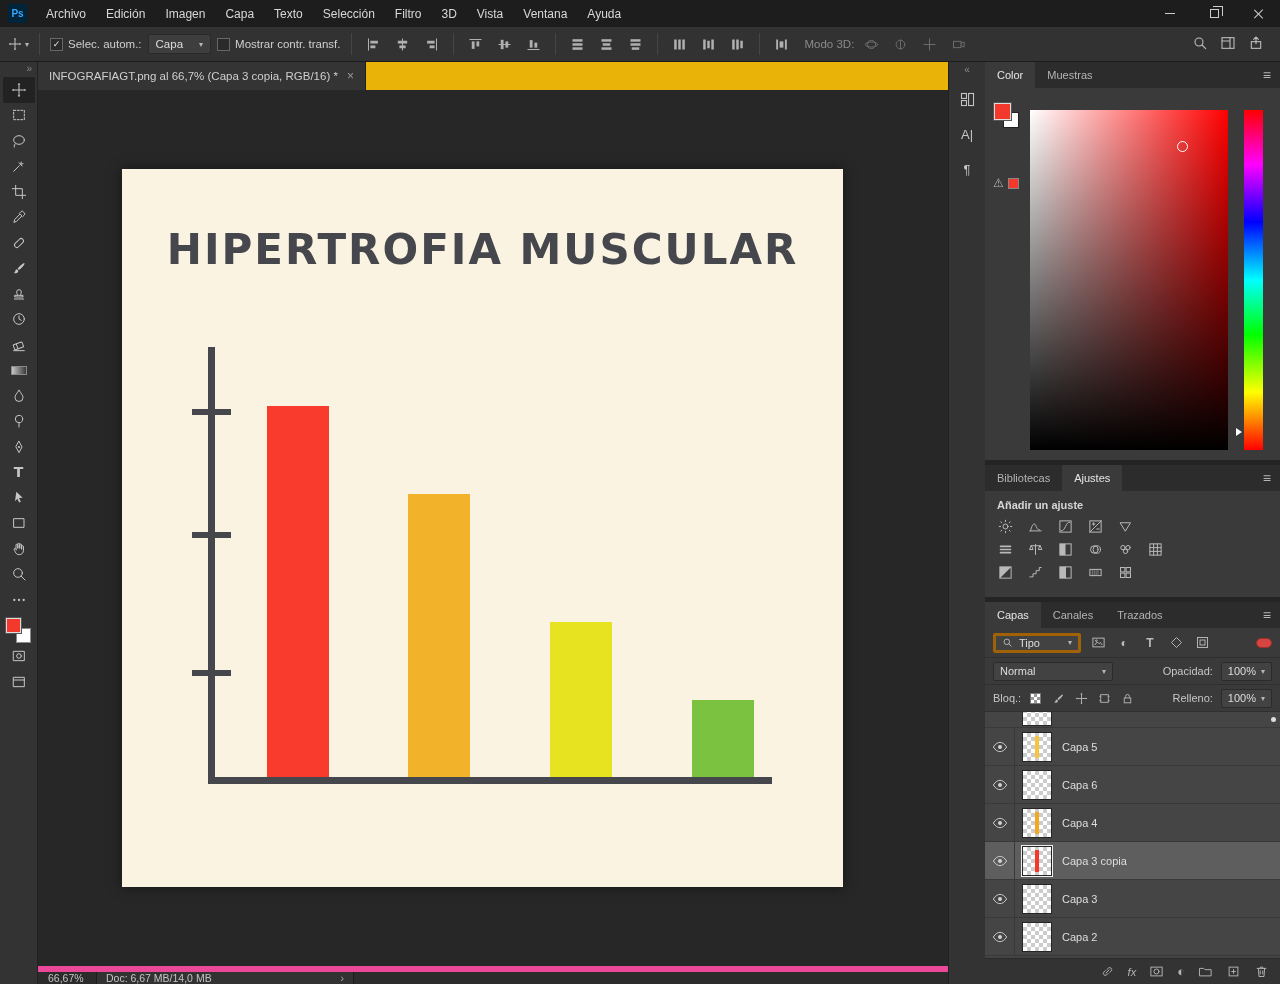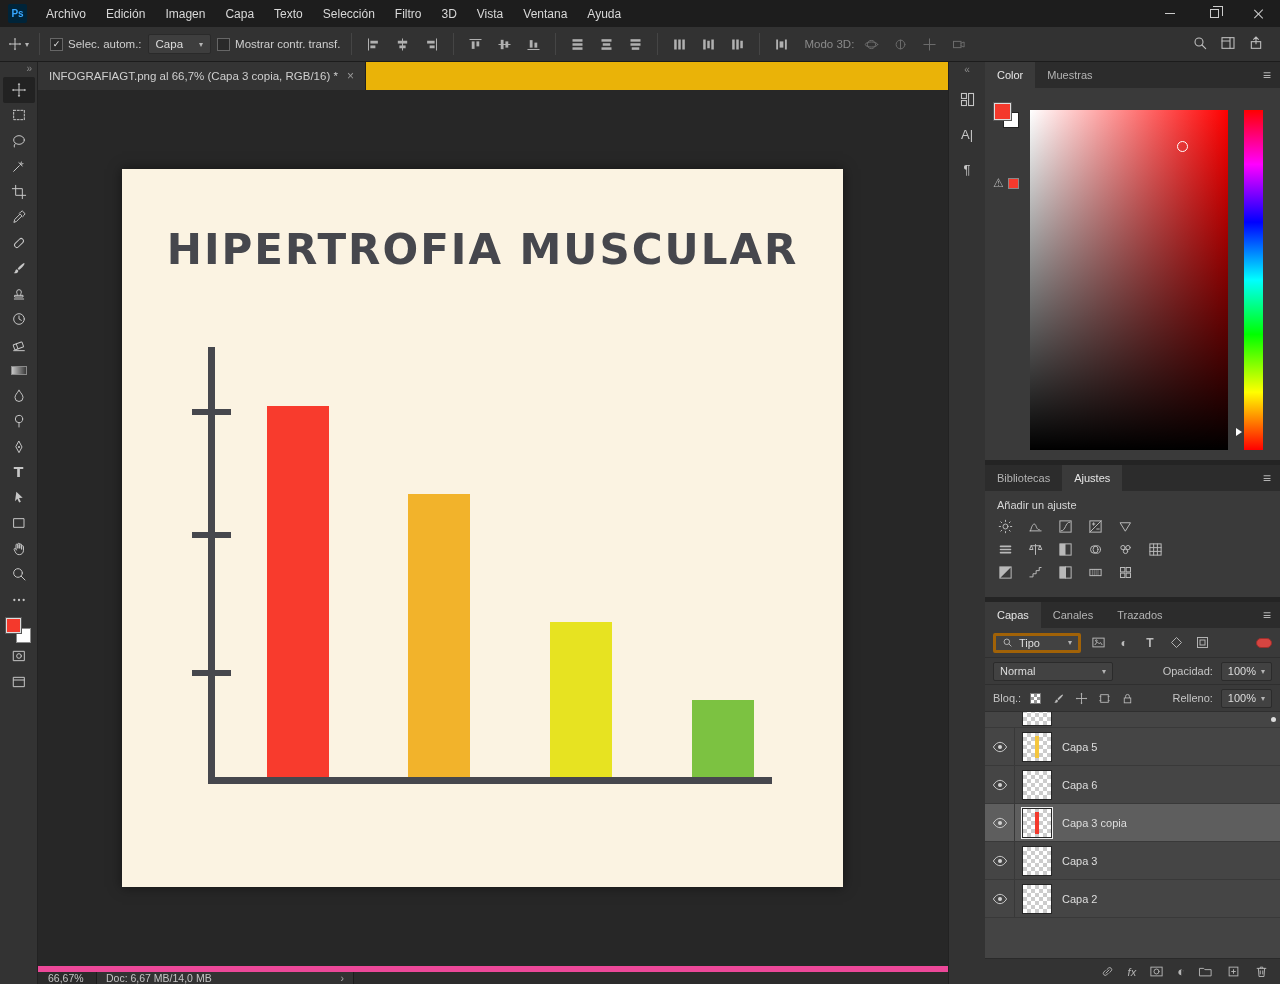--- a/index.html
+++ b/index.html
@@ -93,21 +93,21 @@
   .cp-bg{position:absolute;left:18px;top:24px;width:16px;height:16px;background:#fff;border:1px solid #222}
   .cp-fg{position:absolute;left:9px;top:15px;width:17px;height:17px;border:1px solid #ddd;outline:1px solid #555}
   .cp-warn{position:absolute;left:8px;top:88px;display:flex;align-items:center;gap:4px;font-size:12px;color:#b6b6b6}
   .warn-sw{width:11px;height:11px;border:1px solid #888}
   .sat-square{position:absolute;left:45px;top:22px;width:198px;height:340px;background-image:linear-gradient(to top,#000,rgba(0,0,0,0)),linear-gradient(to right,#fff,#ff0000)}
   .picker-ring{position:absolute;left:74%;top:9%;width:11px;height:11px;border:1.5px solid #fff;border-radius:50%}
   .hue-strip{position:absolute;right:17px;top:22px;width:19px;height:340px;background:linear-gradient(to bottom,#f00 0%,#f0f 16%,#00f 33%,#0ff 50%,#0f0 66%,#ff0 83%,#f00 100%)}
   .hue-marker{position:absolute;left:-8px;bottom:14px;width:0;height:0;border-top:4px solid transparent;border-bottom:4px solid transparent;border-left:6px solid #fff}
 
   .adj-panel{height:132px}
-  .adj-label{padding:8px 12px 4px;font-size:11px;font-weight:normal;color:#d6d6d6}
+  .adj-label{padding:8px 12px 4px;font-size:11px;font-weight:bold;color:#d6d6d6}
   .adj-row{display:flex;padding:2px 10px;gap:9px}
   .adj{width:21px;height:19px;display:flex;align-items:center;justify-content:center}
   .adj svg{width:17px;height:15px;stroke:#b9b9b9;stroke-width:1.6;fill:none;stroke-linecap:round}
   .adj .f{fill:#b9b9b9;stroke:none}
 
   .layers-panel{flex:1;margin-bottom:0;display:flex;flex-direction:column}
   .lrow-filter{height:30px;display:flex;align-items:center;padding:0 8px;gap:8px;border-bottom:1px solid #2f2f2f}
   .filter-select{display:flex;align-items:center;gap:6px;background:#424242;border:3px solid #a16207;border-radius:2px;height:20px;padding:0 6px;width:88px;font-size:11px;color:#ddd}
   .filter-select .sp{flex:1}
   .f-ic{width:18px;height:18px;display:flex;align-items:center;justify-content:center;color:#bbb;font-size:12px}
@@ -766,20 +766,32 @@
               <svg viewBox="0 0 24 18">
                 <path d="M2 9c3.2-5 6.8-7 10-7s6.8 2 10 7c-3.2 5-6.8 7-10 7s-6.8-2-10-7z"></path>
                 <circle class="f" cx="12" cy="9" r="3"></circle>
               </svg>
             </span>
           <span class="lthumb">
               <span class="accent"></span>
             </span>
           <span class="lname">Capa 6</span>
         </div>
+        <div class="lrow">
+          <span class="leye">
+              <svg viewBox="0 0 24 18">
+                <path d="M2 9c3.2-5 6.8-7 10-7s6.8 2 10 7c-3.2 5-6.8 7-10 7s-6.8-2-10-7z"></path>
+                <circle class="f" cx="12" cy="9" r="3"></circle>
+              </svg>
+            </span>
+          <span class="lthumb">
+              <span class="accent" style="background: rgb(242, 168, 31);"></span>
+            </span>
+          <span class="lname">Capa 4</span>
+        </div>
         <div class="lrow selected">
           <span class="leye">
               <svg viewBox="0 0 24 18">
                 <path d="M2 9c3.2-5 6.8-7 10-7s6.8 2 10 7c-3.2 5-6.8 7-10 7s-6.8-2-10-7z"></path>
                 <circle class="f" cx="12" cy="9" r="3"></circle>
               </svg>
             </span>
           <span class="lthumb">
               <span class="accent" style="background: rgb(244, 57, 44);"></span>
             </span>

